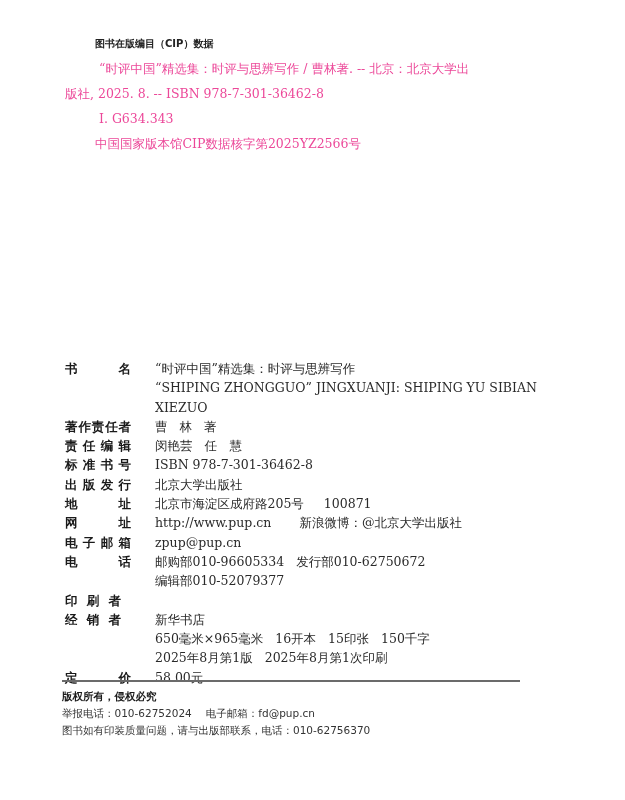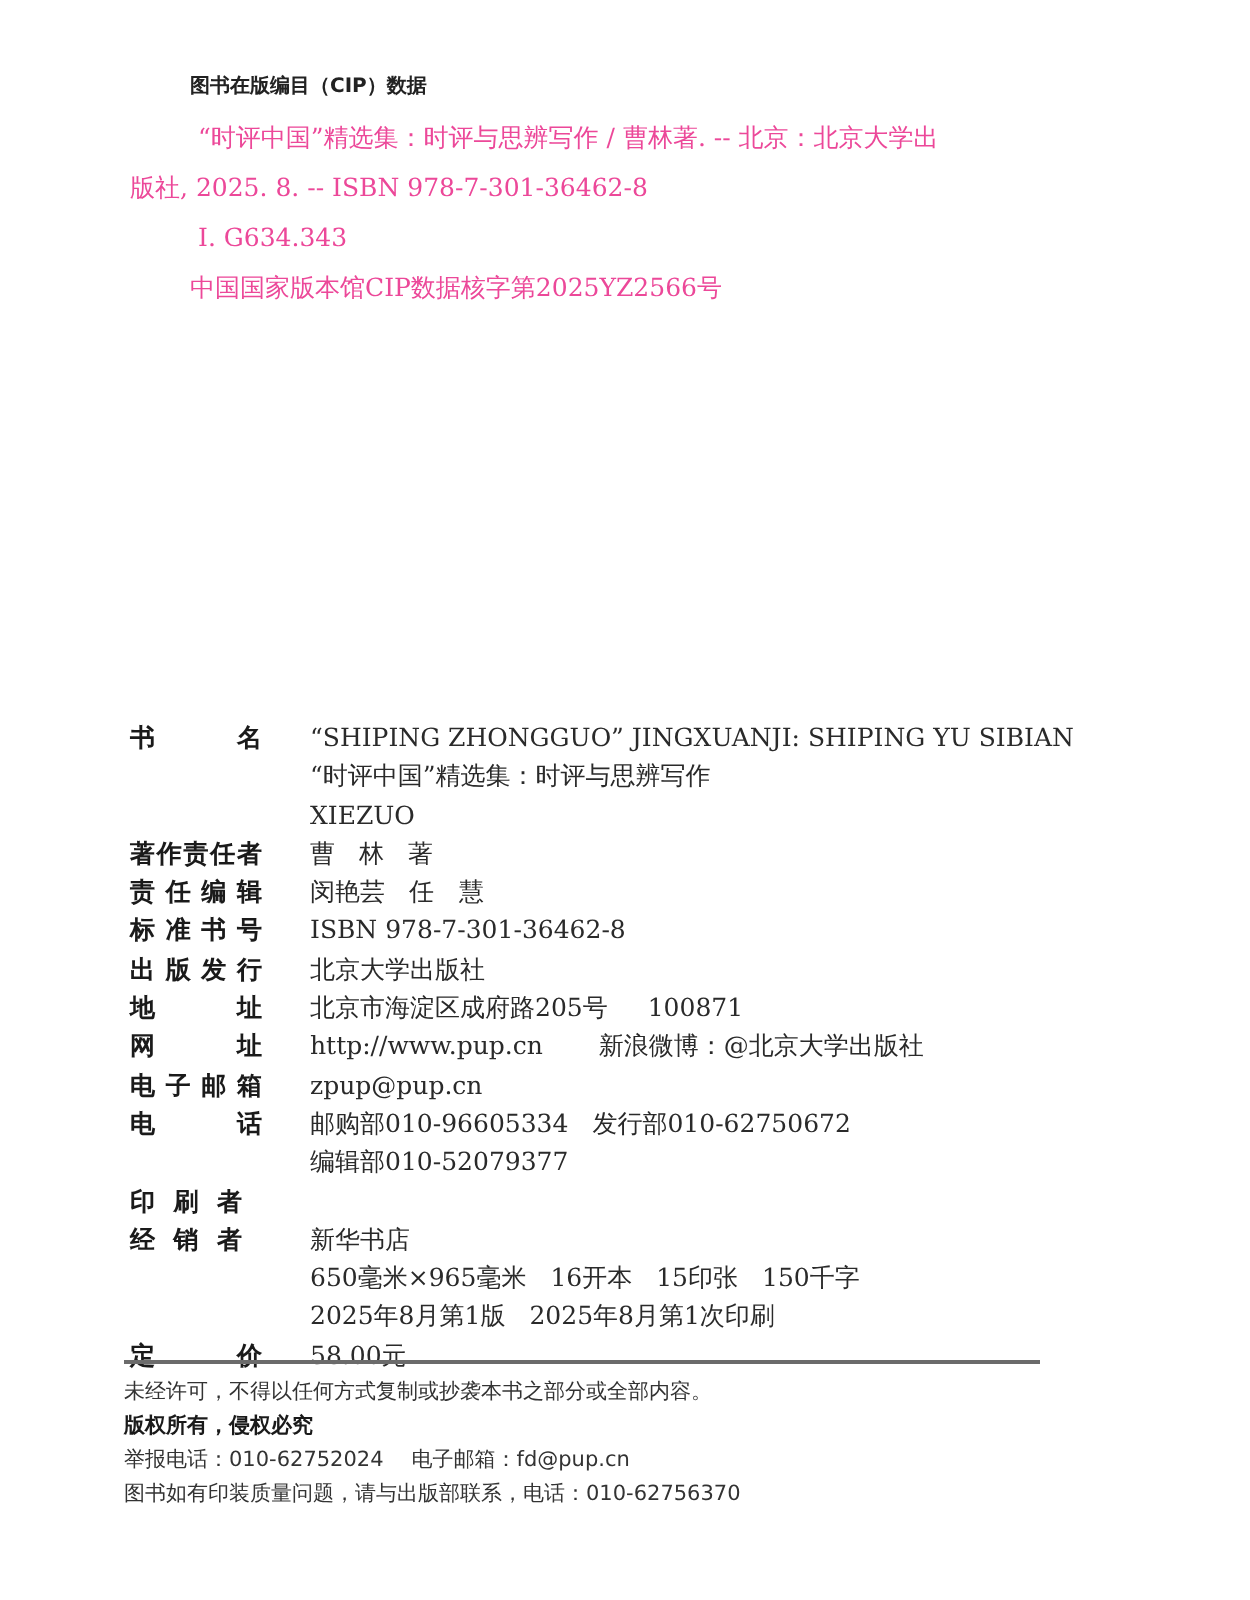--- a/index.html
+++ b/index.html
@@ -112,22 +112,22 @@
 </div>
 
 <div class="info">
 
   <div class="row">
     <div class="label">
       <span>书</span>
       <span>名</span>
     </div>
     <div class="values">
+      <div class="value">“时评中国”精选集：时评与思辨写作</div>
       <div class="value">“SHIPING ZHONGGUO” JINGXUANJI: SHIPING YU SIBIAN</div>
-      <div class="value">“时评中国”精选集：时评与思辨写作</div>
       <div class="value">XIEZUO</div>
     </div>
   </div>
 
   <div class="row">
     <div class="label">
       <span>著</span>
       <span>作</span>
       <span>责</span>
       <span>任</span>
@@ -262,19 +262,18 @@
     </div>
     <div class="values">
       <div class="value">58.00元</div>
     </div>
   </div>
 </div>
 
 <div class="divider"></div>
 
 <div class="footer">
-  <div class="footer-line">未经许可，不得以任何方式复制或抄袭本书之部分或全部内容。</div>
   <div class="footer-line bold">版权所有，侵权必究</div>
   <div class="footer-line">
     <span>举报电话：010-62752024</span><span class="gap"></span><span>电子邮箱：fd@pup.cn</span>
   </div>
   <div class="footer-line">图书如有印装质量问题，请与出版部联系，电话：010-62756370</div>
 </div>
 
 </body></html>

